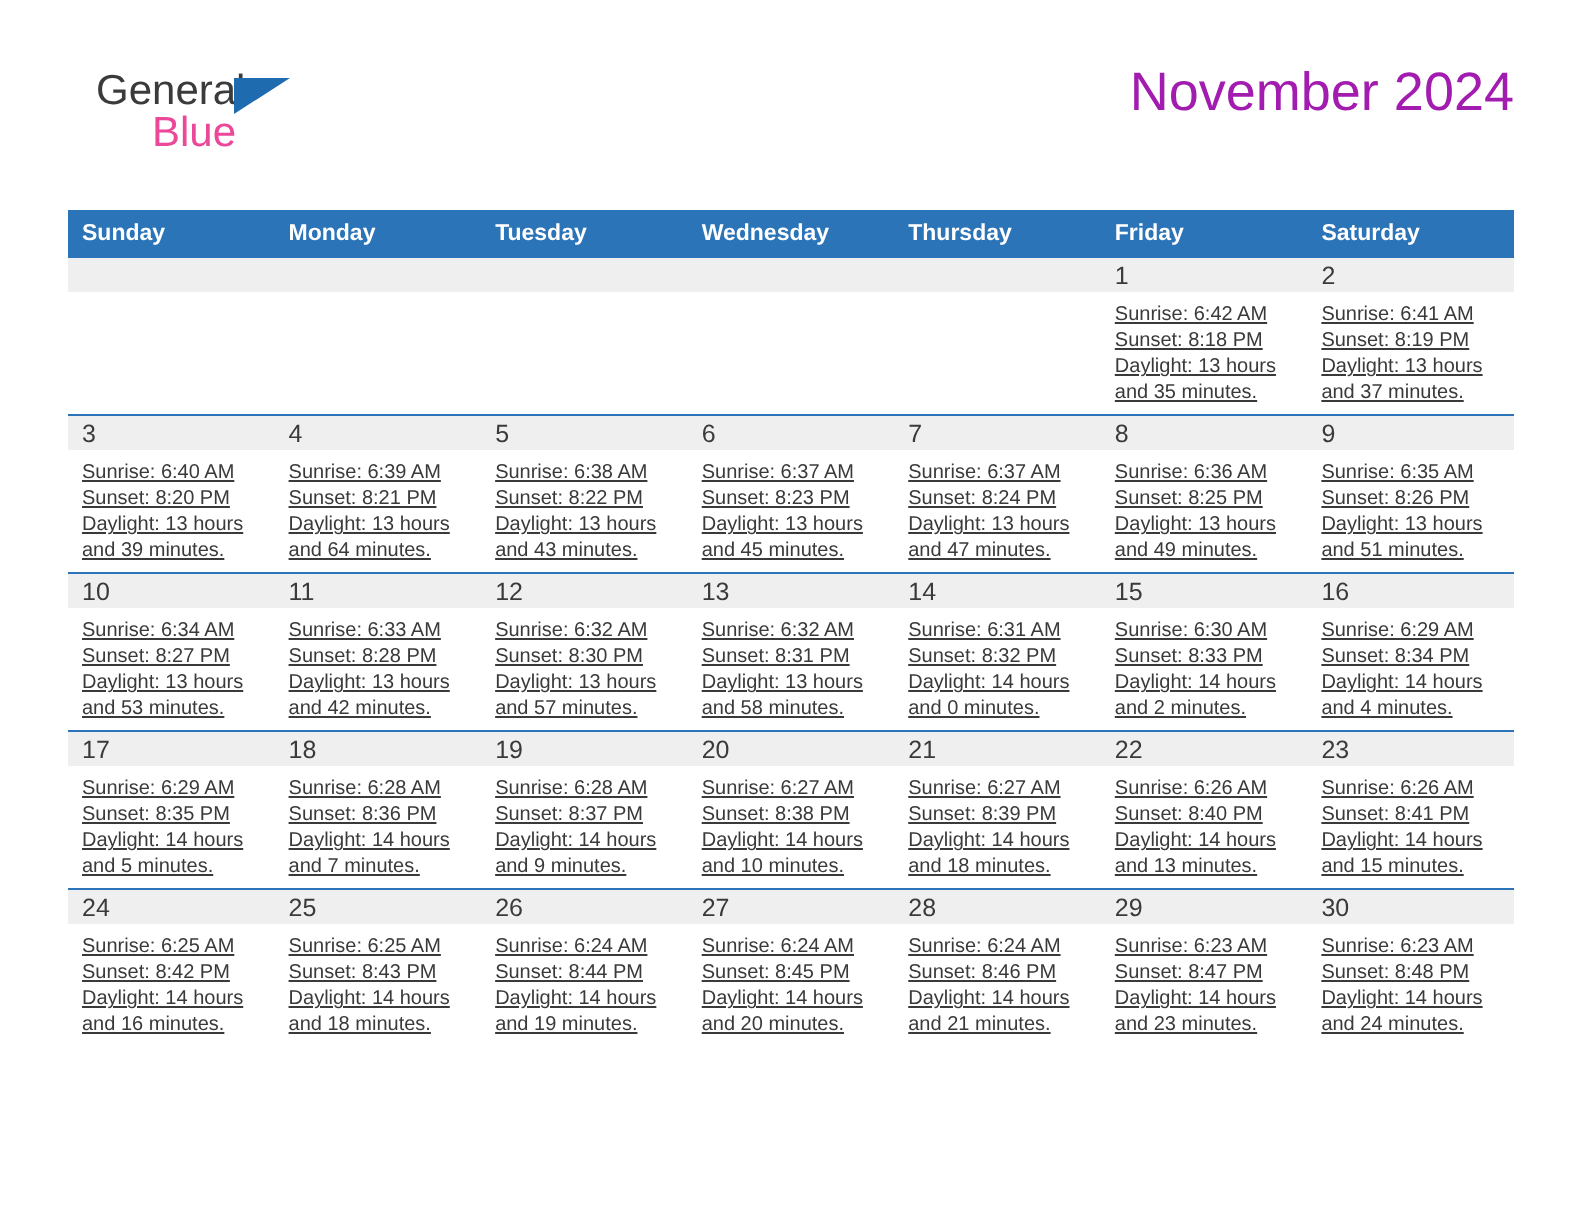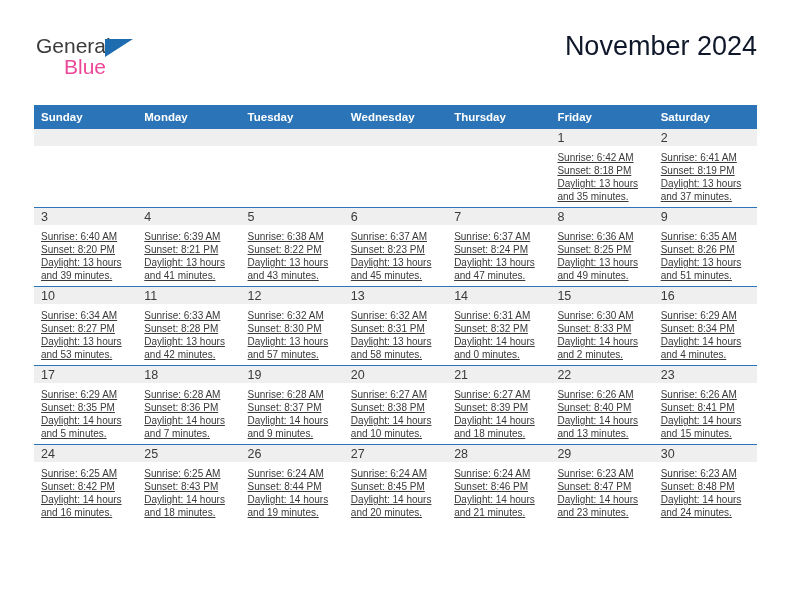--- a/index.html
+++ b/index.html
@@ -17,21 +17,21 @@
   .page {
     position: relative;
     width: 792px;
     height: 612px;
     box-sizing: border-box;
   }
 
   
   .header {
     position: absolute;
-    left: 36px;
+    left: 48px;
     top: 30px;
     right: 35px;
     height: 70px;
   }
   .brand {
     position: absolute;
     left: 0;
     top: 4px;
     width: 200px;
     height: 56px;
@@ -65,21 +65,21 @@
   }
 
   .title-block {
     position: absolute;
     right: 0;
     top: 0;
     text-align: right;
   }
   .cal-title {
     font-size: 27px;
-    color: #0f172a;
+    color: #a21caf;
     line-height: 32px;
     font-weight: normal;
     white-space: nowrap;
   }
   .cal-subtitle {
     font-size: 14.5px;
     color: #4a4a4a;
     line-height: 20px;
     margin-top: 7px;
     white-space: nowrap;
@@ -219,21 +219,21 @@
               <div>Daylight: 13 hours</div>
               <div>and 39 minutes.</div>
             </div>
           </td>
           <td>
             <div class="daynum-band">4</div>
             <div class="cell-body">
               <div>Sunrise: 6:39 AM</div>
               <div>Sunset: 8:21 PM</div>
               <div>Daylight: 13 hours</div>
-              <div>and 41 minutes.</div>
+              <div>and 64 minutes.</div>
             </div>
           </td>
           <td>
             <div class="daynum-band">5</div>
             <div class="cell-body">
               <div>Sunrise: 6:38 AM</div>
               <div>Sunset: 8:22 PM</div>
               <div>Daylight: 13 hours</div>
               <div>and 43 minutes.</div>
             </div>

